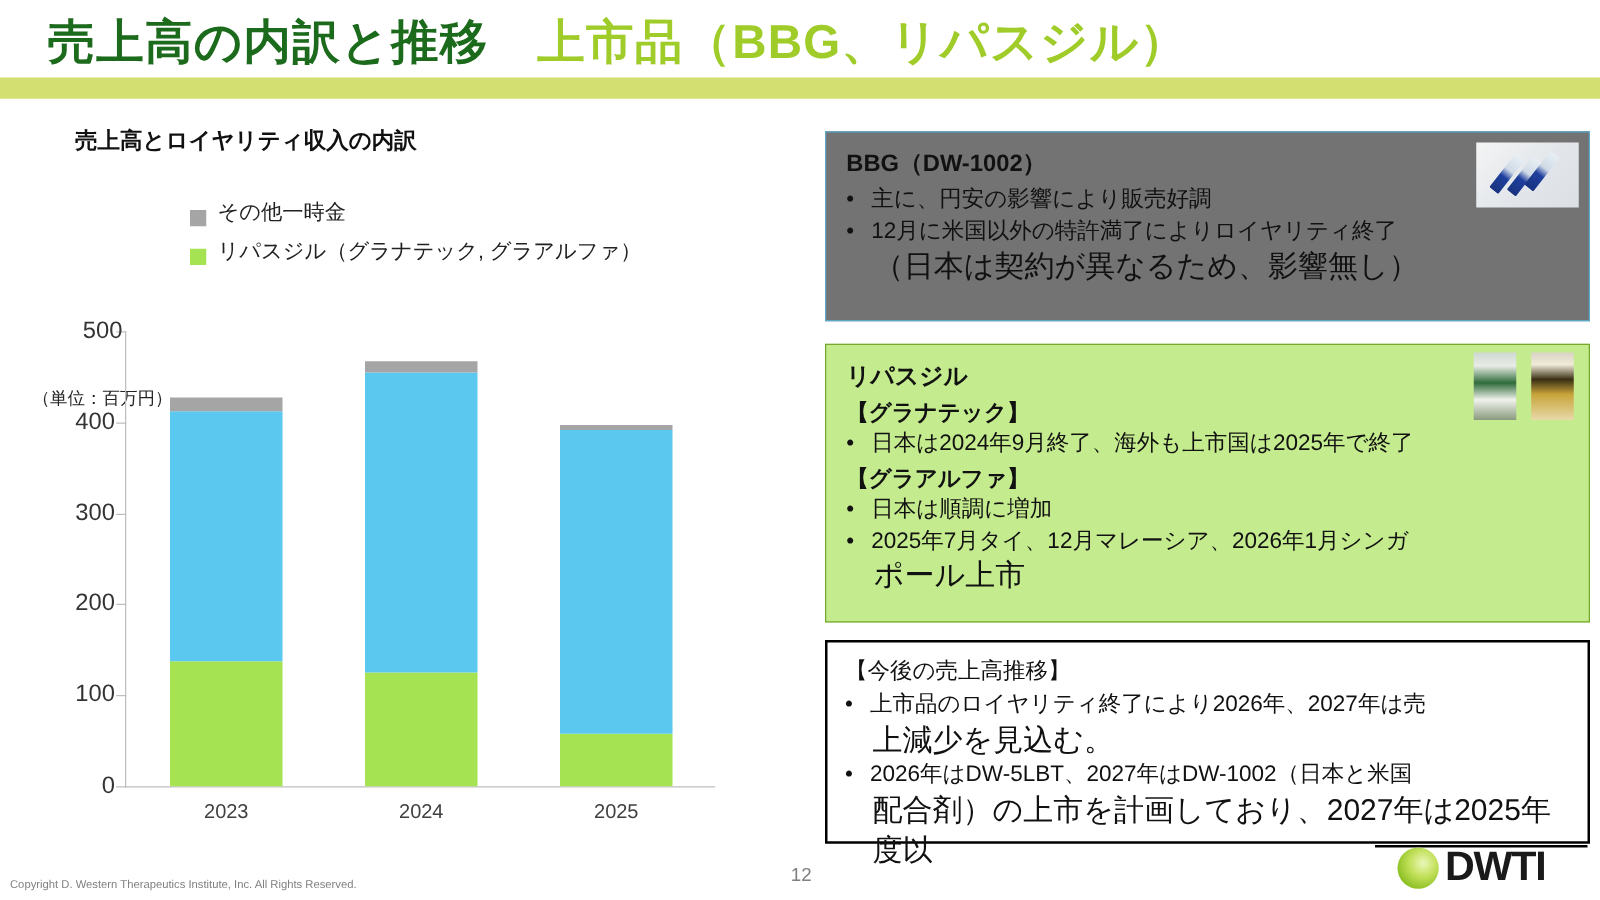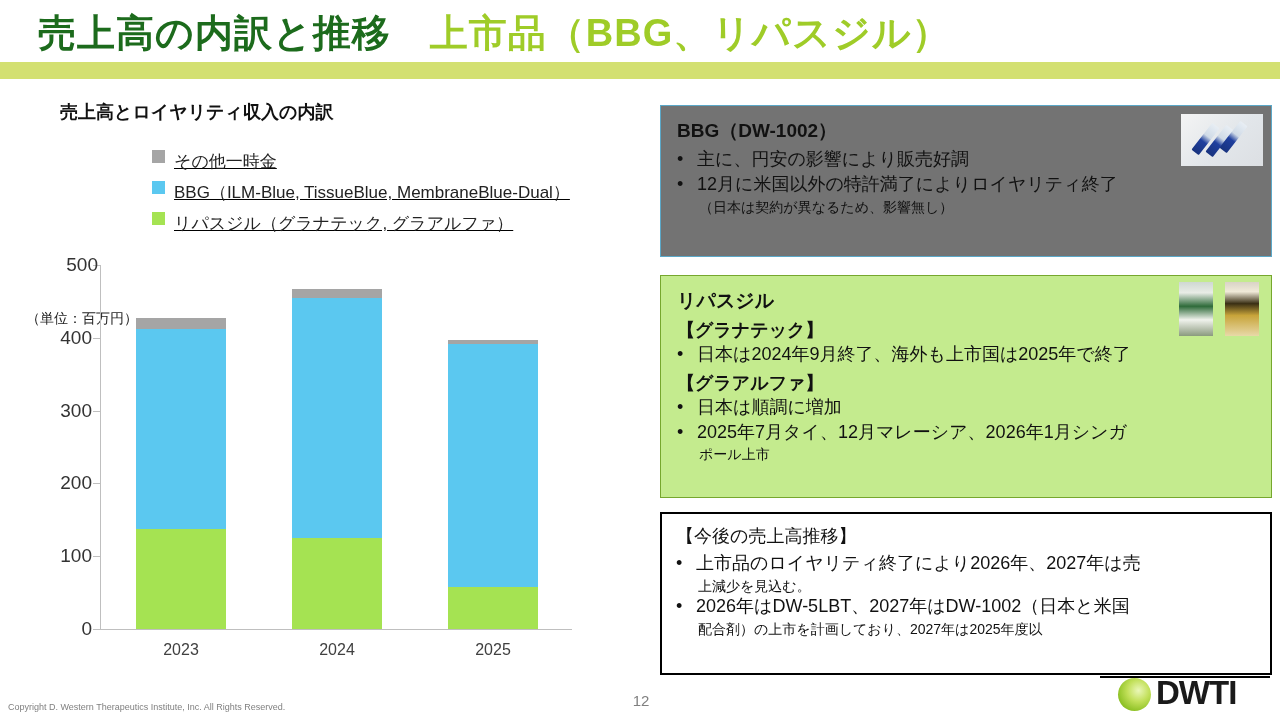--- a/index.html
+++ b/index.html
@@ -26,21 +26,21 @@
   }
 
   
   .chart-area { position: absolute; left: 0; top: 95px; width: 648px; height: 580px; }
   .chart-title {
     position: absolute; left: 0; top: 5px; width: 648px;
     text-align: left; padding-left: 60px;
     font-size: 18px; font-weight: bold; color: #111; white-space: nowrap;
   }
   .legend { position: absolute; left: 152px; top: 55px; }
-  .legend-row { display: flex; align-items: flex-start; height: 31px; text-decoration: underline; }
+  .legend-row { display: flex; align-items: flex-end; height: 31px; }
   .legend-swatch { width: 13px; height: 13px; margin-right: 9px; flex: 0 0 auto; }
   .legend-label { font-size: 17px; color: #222; white-space: nowrap; }
 
   .unit-label {
     position: absolute; left: 26px; top: 215px;
     font-size: 14px; color: #222; white-space: nowrap;
   }
   .axis-y {
     position: absolute; left: 100px; top: 265px; width: 1px; height: 365px;
     background: #BFBFBF;
@@ -80,21 +80,21 @@
   }
   .panel-subtitle {
     font-size: 18px; font-weight: bold; color: #111;
     margin: 4px 0 1px 0; white-space: nowrap;
   }
   .panel-inner { padding: 12px 14px 8px 16px; }
   .panel-white .panel-inner { padding: 10px 10px 6px 14px; }
   .bullet { display: flex; font-size: 18px; color: #111; line-height: 1.32; margin-bottom: 1px; }
   .bullet .dot { flex: 0 0 20px; }
   .bullet .txt { flex: 1 1 auto; }
-  .indent-line { font-size: 14px; color: #111; line-height: 1.32; padding-left: 22px; }
+  .indent-line { font-size: 24px; color: #111; line-height: 1.32; padding-left: 22px; }
 
   .panel-white .panel-title { font-weight: normal; font-size: 18px; }
 
   
   .thumb { position: absolute; border: 0; background: #e9e9e9; }
   .thumb-bbg { right: 8px; top: 8px; width: 82px; height: 52px;
     background: linear-gradient(135deg,#f4f4f4 0%,#e2e6ea 55%,#dcdfe3 100%); overflow: hidden; }
   .vial { position: absolute; width: 9px; height: 34px; background: linear-gradient(180deg,#e8eef4 0%,#cfdae6 40%,#1f3f9e 60%,#18337f 100%); border-radius: 1px; transform: rotate(38deg); }
   .thumb-gran { right: 58px; top: 6px; width: 34px; height: 54px;
     background: linear-gradient(180deg,#cfd8d2 0%,#e8ece6 20%,#2f6b3a 45%,#f0f2ec 70%,#8a9a7e 100%); }
@@ -135,24 +135,20 @@
   </div>
 
   <div class="chart-area">
 
     <div class="chart-title">売上高とロイヤリティ収入の内訳</div>
 
     <div class="legend">
       <div class="legend-row">
         <span class="legend-swatch" style="background:#A5A5A5"></span>
         <span class="legend-label">その他一時金</span>
-      </div>
-      <div class="legend-row">
-        <span class="legend-swatch" style="background:#5BC8F0"></span>
-        <span class="legend-label">BBG（ILM-Blue, TissueBlue, MembraneBlue-Dual）</span>
       </div>
       <div class="legend-row">
         <span class="legend-swatch" style="background:#A5E352"></span>
         <span class="legend-label">リパスジル（グラナテック, グラアルファ）</span>
       </div>
     </div>
 
     <div class="unit-label">（単位：百万円）</div>
   </div>
 

